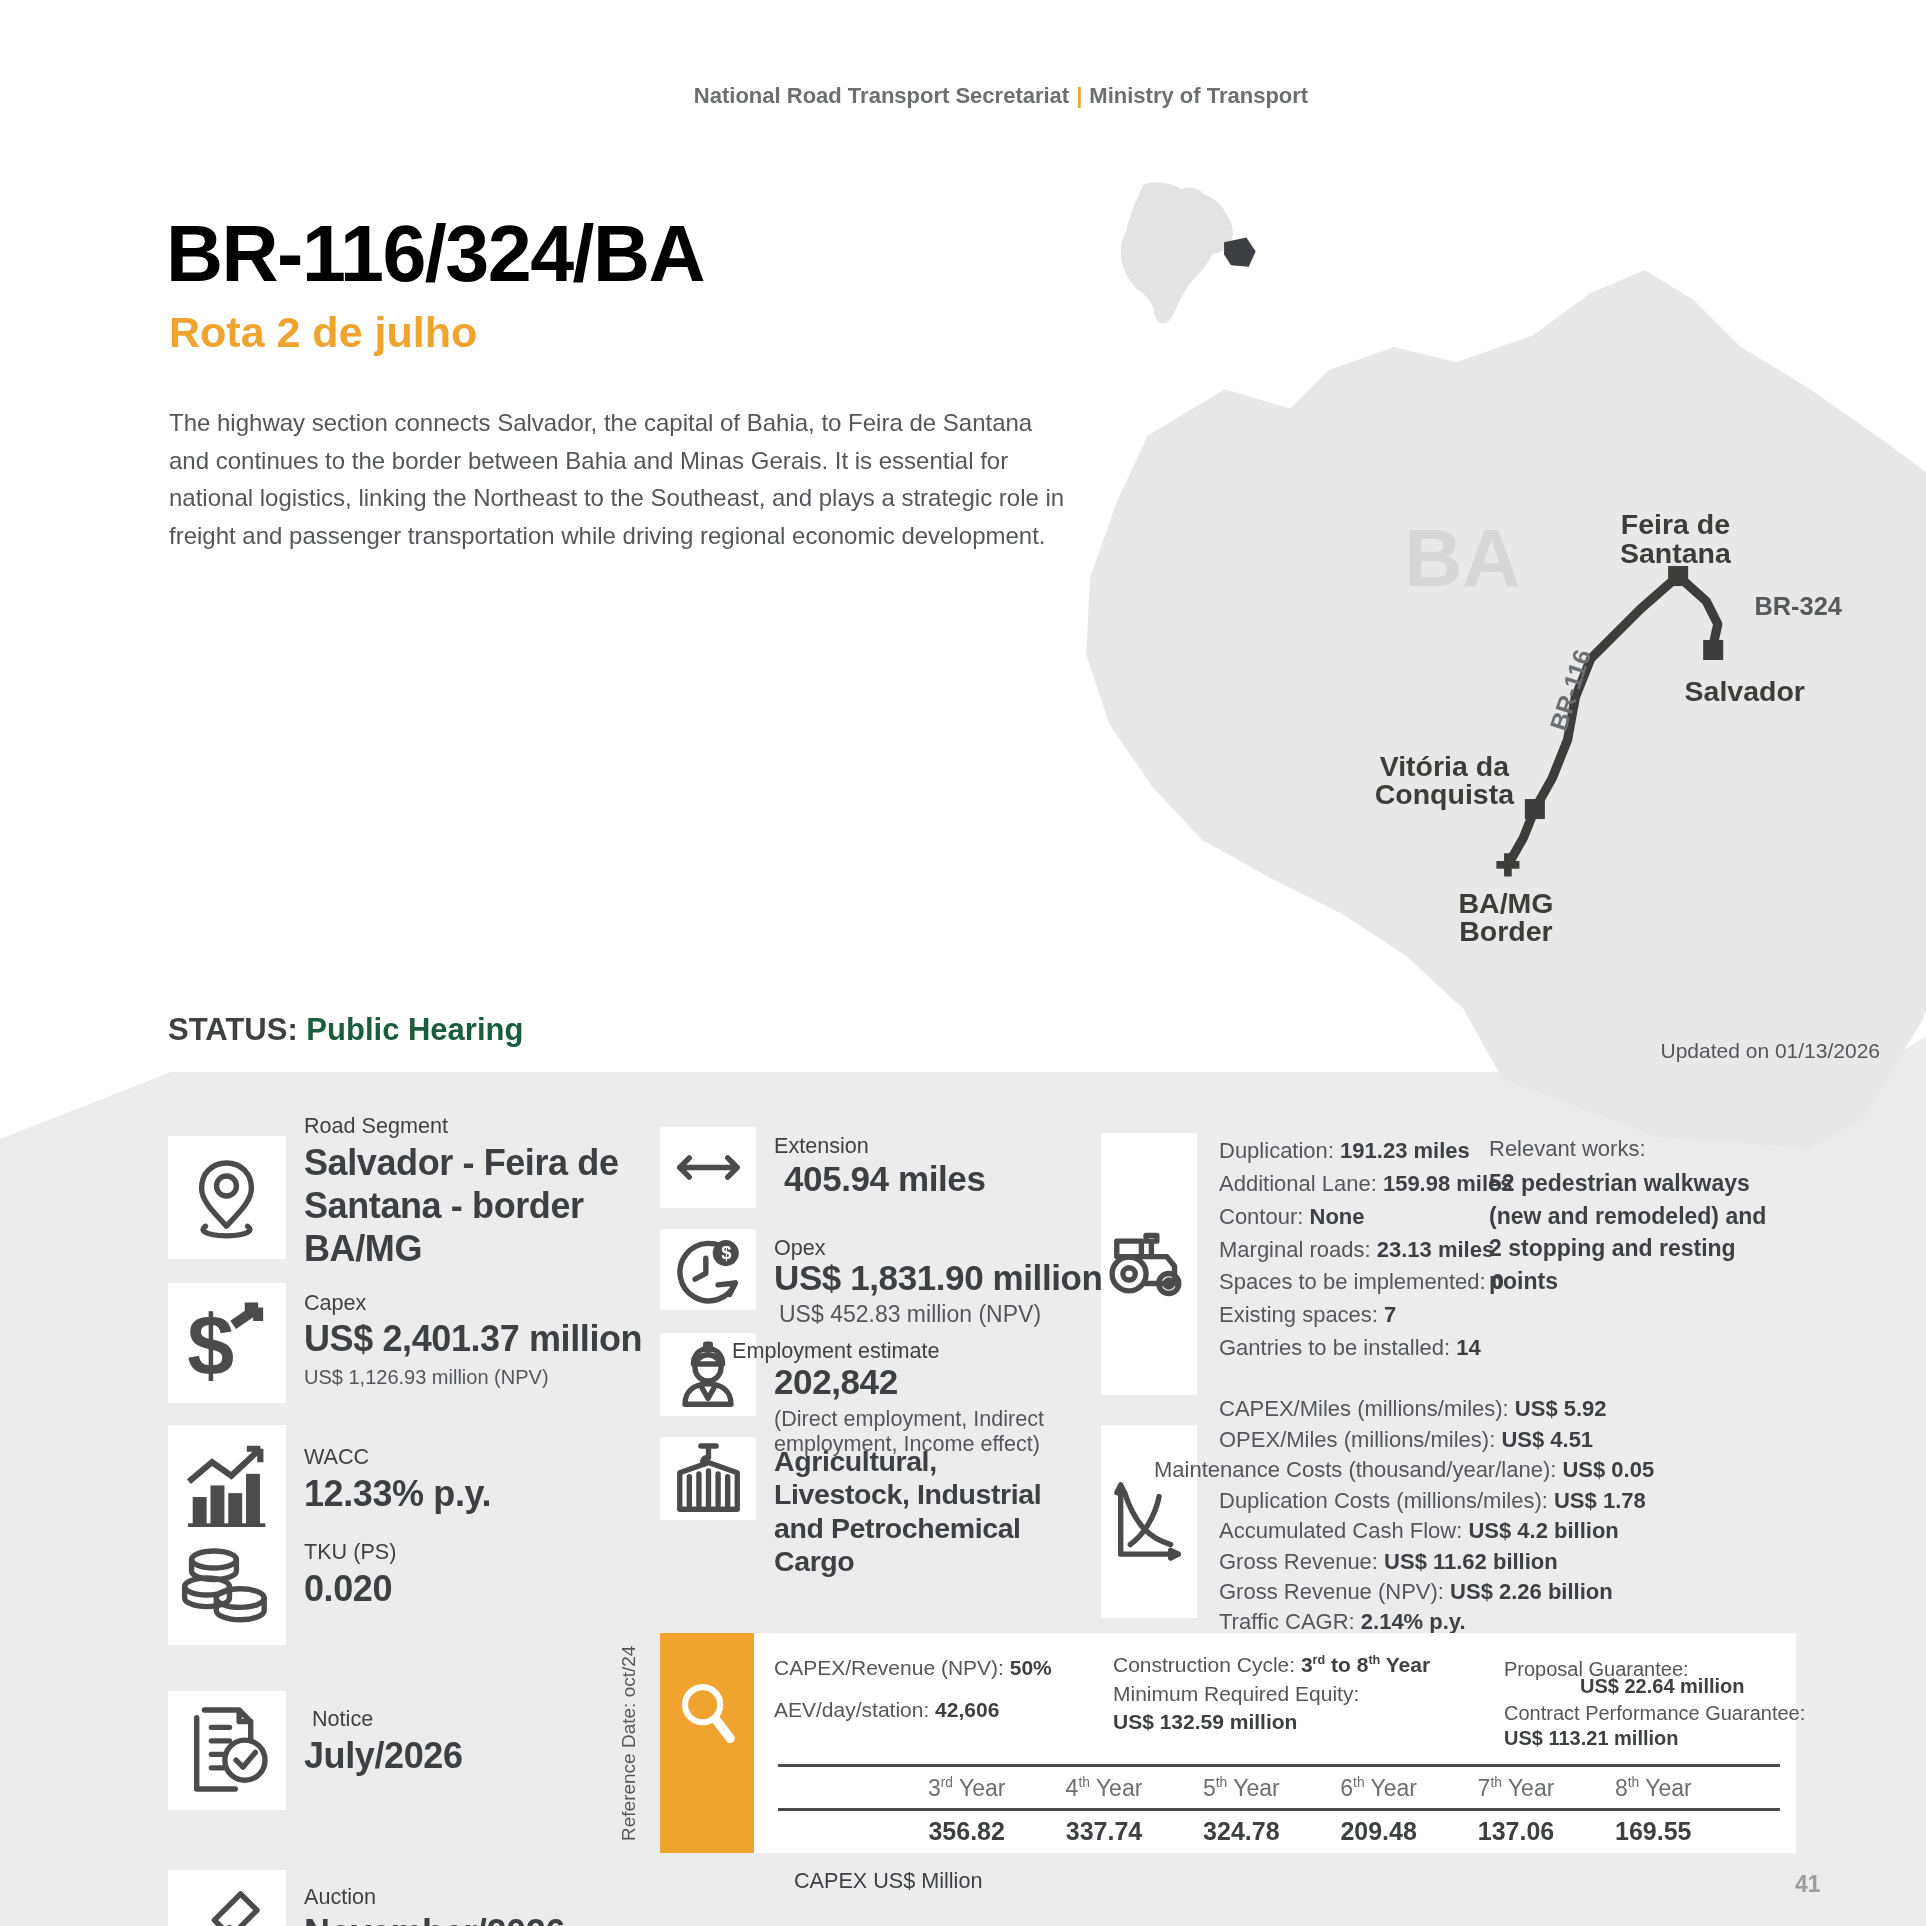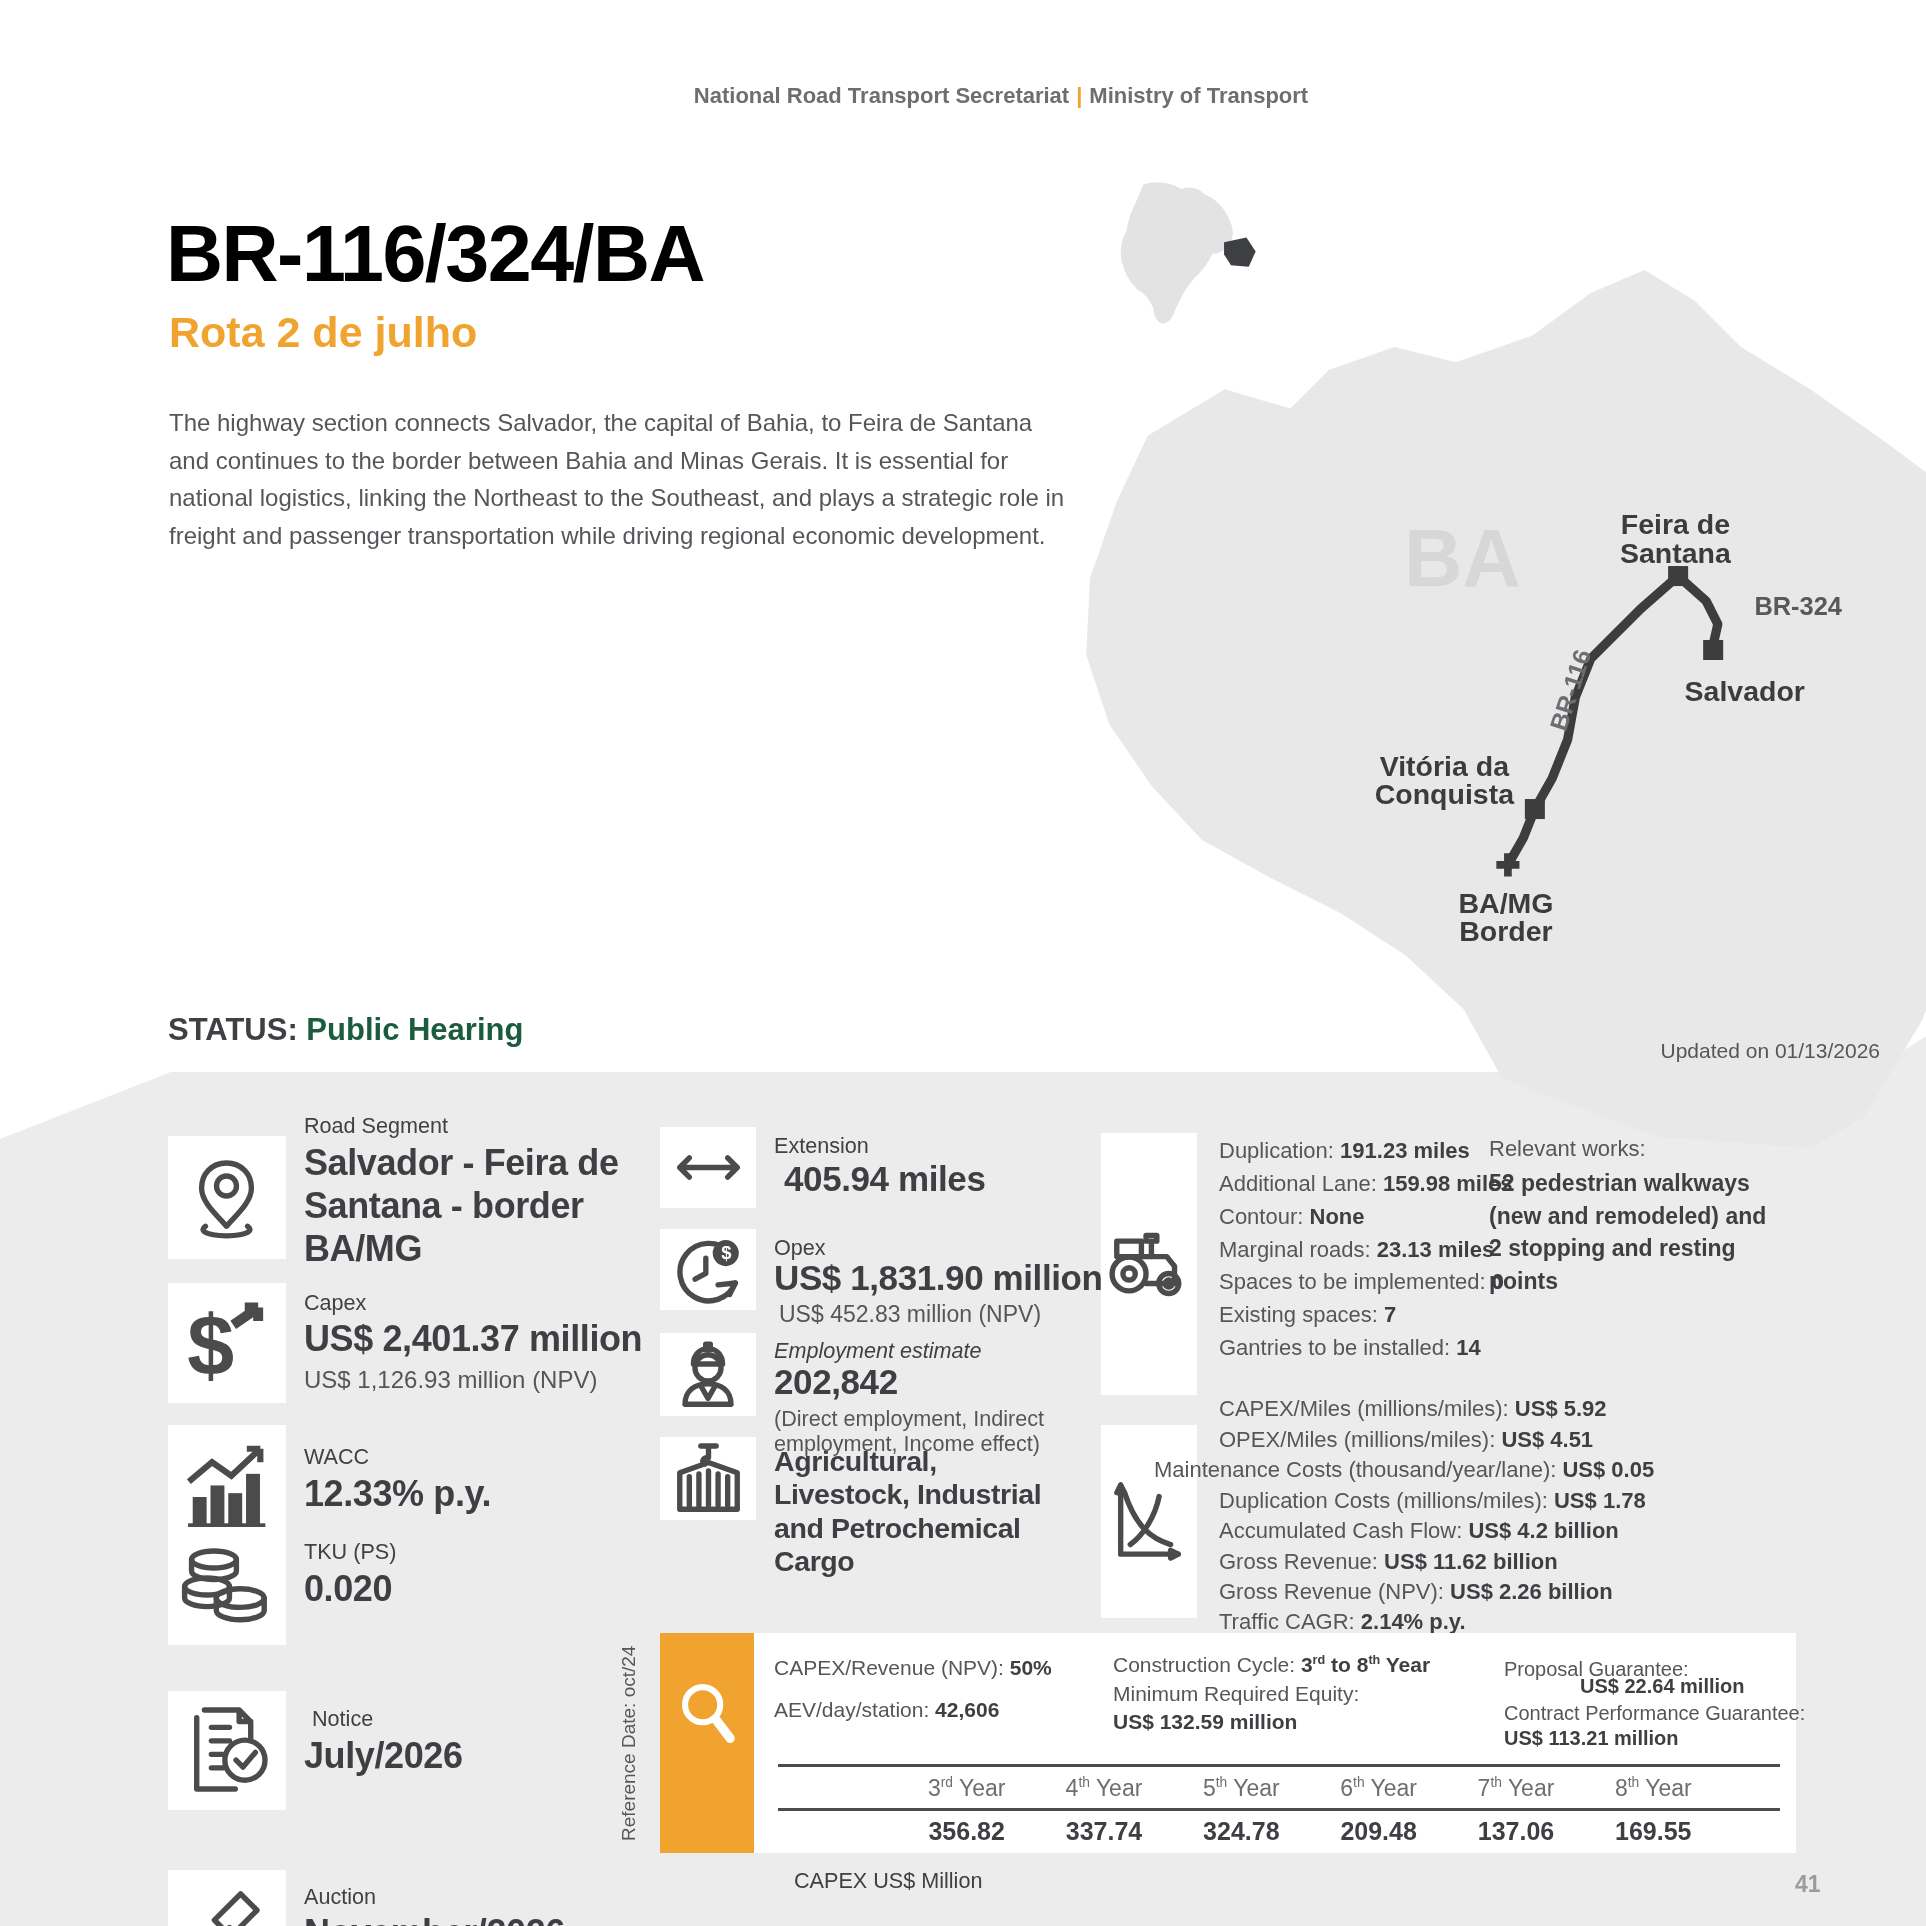--- a/index.html
+++ b/index.html
@@ -17,21 +17,21 @@
   .subtitle{top:308px;left:169px;font-size:43px;font-weight:700;color:#f0a42f;}
   .para{top:404px;left:169px;width:898px;font-size:24px;line-height:1.57;color:#55565a;}
   
   .status{top:1012px;left:168px;font-size:31px;font-weight:800;color:#3f4043;}
   .status .green{color:#1c5c3e;margin-top:24px;}
   .updated{top:1039px;left:1379px;width:501px;text-align:right;font-size:21px;color:#55565a;}
   
   .tile{position:absolute;background:#ffffff;}
   .lab{position:absolute;font-size:21.6px;color:#414042;}
   .val{position:absolute;font-size:36px;font-weight:800;color:#3e3f42;line-height:1.2;letter-spacing:-0.4px;}
-  .npv{position:absolute;font-size:24px;color:#55565a;}
+  .npv{position:absolute;font-size:20px;color:#55565a;}
   .note{position:absolute;font-size:21.6px;color:#55565a;line-height:1.18;}
   .cargo{position:absolute;font-size:28.5px;font-weight:800;color:#3e3f42;line-height:1.17;letter-spacing:-0.4px;}
   
   .li{position:absolute;font-size:22px;color:#55565a;white-space:nowrap;}
   .li b{color:#3e3f42;font-weight:800;}
   .rel-lab{position:absolute;font-size:22px;color:#55565a;}
   .rel-b{position:absolute;font-size:23px;font-weight:800;color:#3e3f42;line-height:1.42;}
   
   .panel{position:absolute;left:660px;top:1633px;width:1136px;height:220px;background:#ffffff;}
   .orange{position:absolute;left:660px;top:1633px;width:94px;height:220px;background:#f0a42f;}
@@ -205,21 +205,21 @@
     <svg style="left:17.3px;top:7.7px;" width="62" height="69" viewBox="0 0 160 180">
       <g class="icon-stroke" stroke-width="11">
         <circle cx="80" cy="70" r="34"></circle>
         <path d="M 42,60 C 42,35 60,20 80,20 C 100,20 118,35 118,60 Z"></path>
         <path d="M 74,8 L 86,8 L 86,22 L 74,22 Z"></path>
         <path d="M 20,165 C 20,130 45,112 80,112 C 115,112 140,130 140,165 Z"></path>
         <path d="M 62,118 L 80,150 L 98,118"></path>
       </g>
     </svg>
   </div>
-  <div class="lab" style="left:774px;top:1338px;font-style:italic;">Employment estimate</div>
+  <div class="lab" style="left:732px;top:1338px;">Employment estimate</div>
   <div class="val" style="left:774px;top:1361px;font-size:35px;">202,842</div>
   <div class="note" style="left:774px;top:1406px;">
     <div>(Direct employment, Indirect</div>
     <div>employment, Income effect)</div>
   </div>
 
   <div class="tile" style="left:660px;top:1437px;width:96px;height:83px;">
     <svg style="left:13.5px;top:7px;" width="69" height="71" viewBox="0 0 180 185">
       <g class="icon-stroke" stroke-width="11">
         <path d="M 90,5 L 90,35 M 70,5 L 110,5 M 90,35 C 75,35 70,48 80,52"></path>

